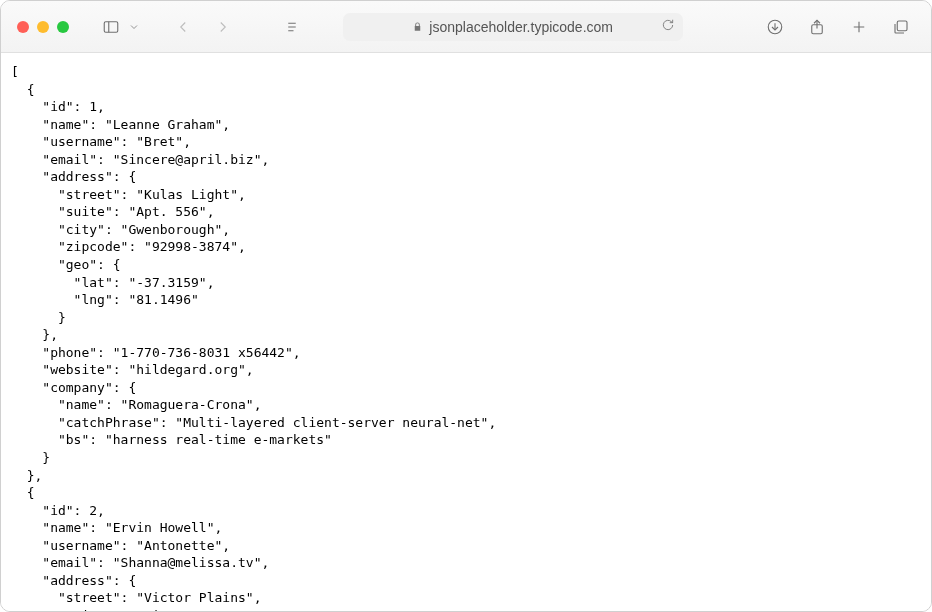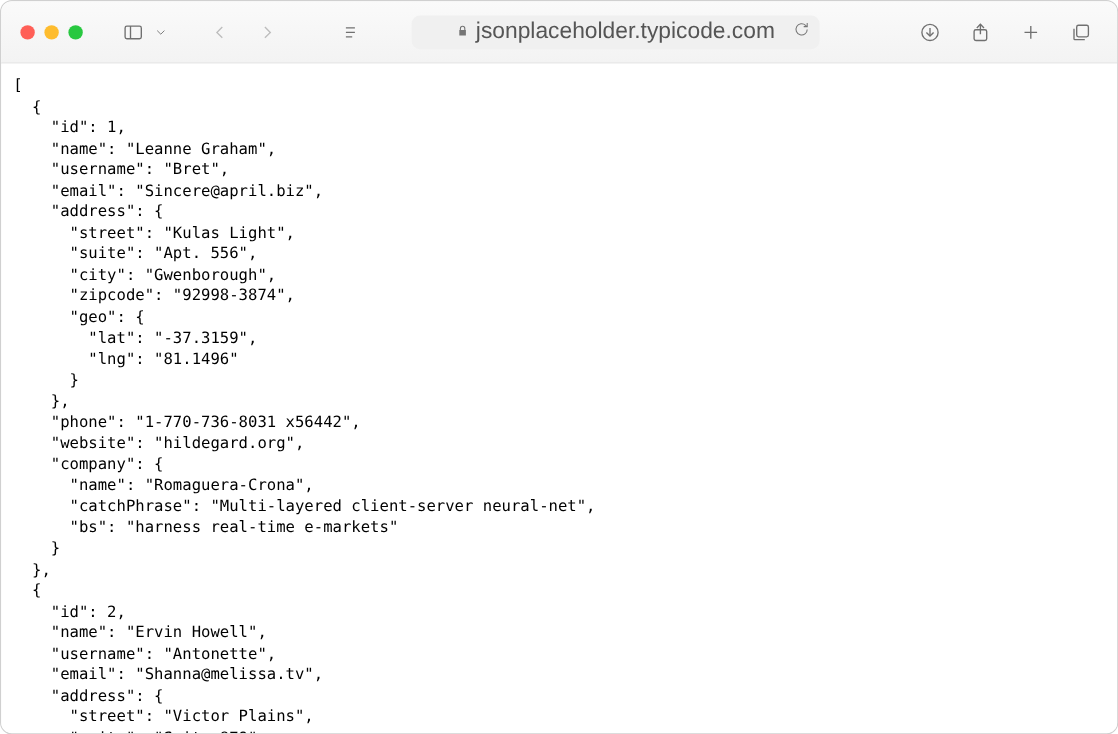--- a/index.html
+++ b/index.html
@@ -88,21 +88,21 @@
       gap: 6px;
       min-width: 340px;
       position: relative;
     }
     .address-bar svg {
       width: 11px;
       height: 11px;
       fill: #757575;
     }
     .address-text {
-      font-size: 19px;
+      font-size: 14px;
       color: #555;
       text-align: center;
     }
     .reload-icon {
       position: absolute;
       right: 8px;
       top: 50%;
       transform: translateY(-50%);
     }
     .reload-icon svg {

